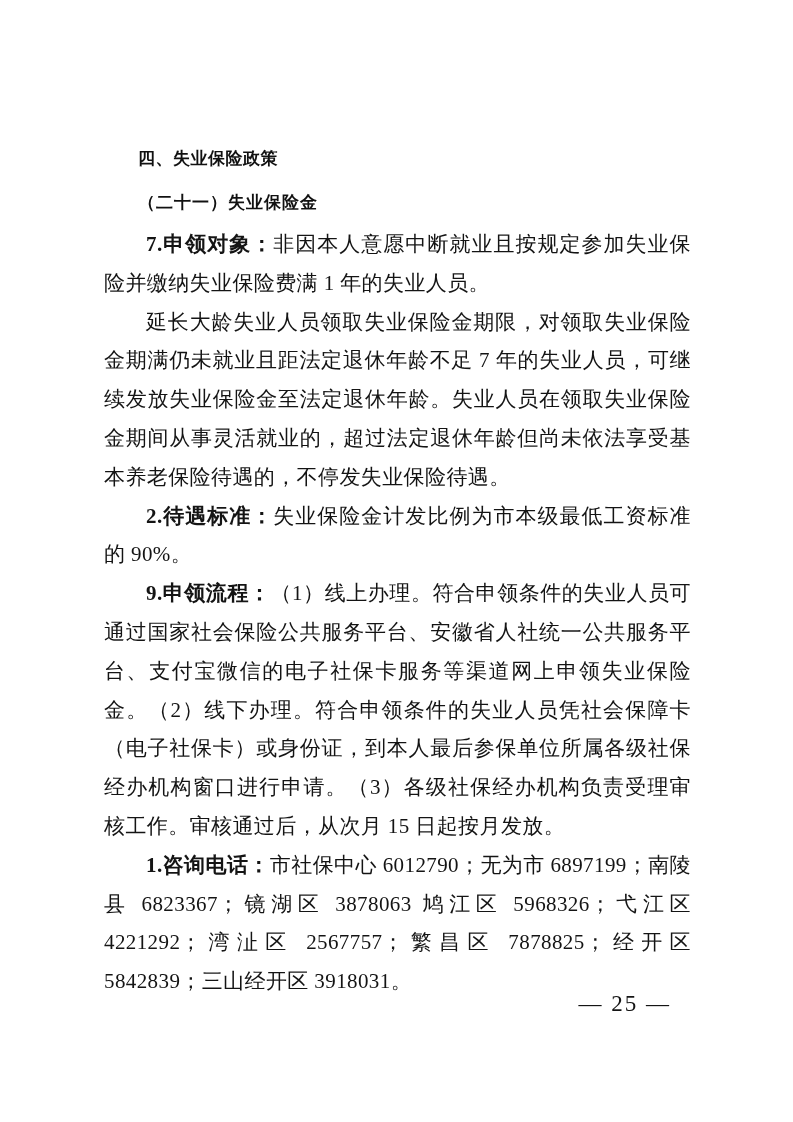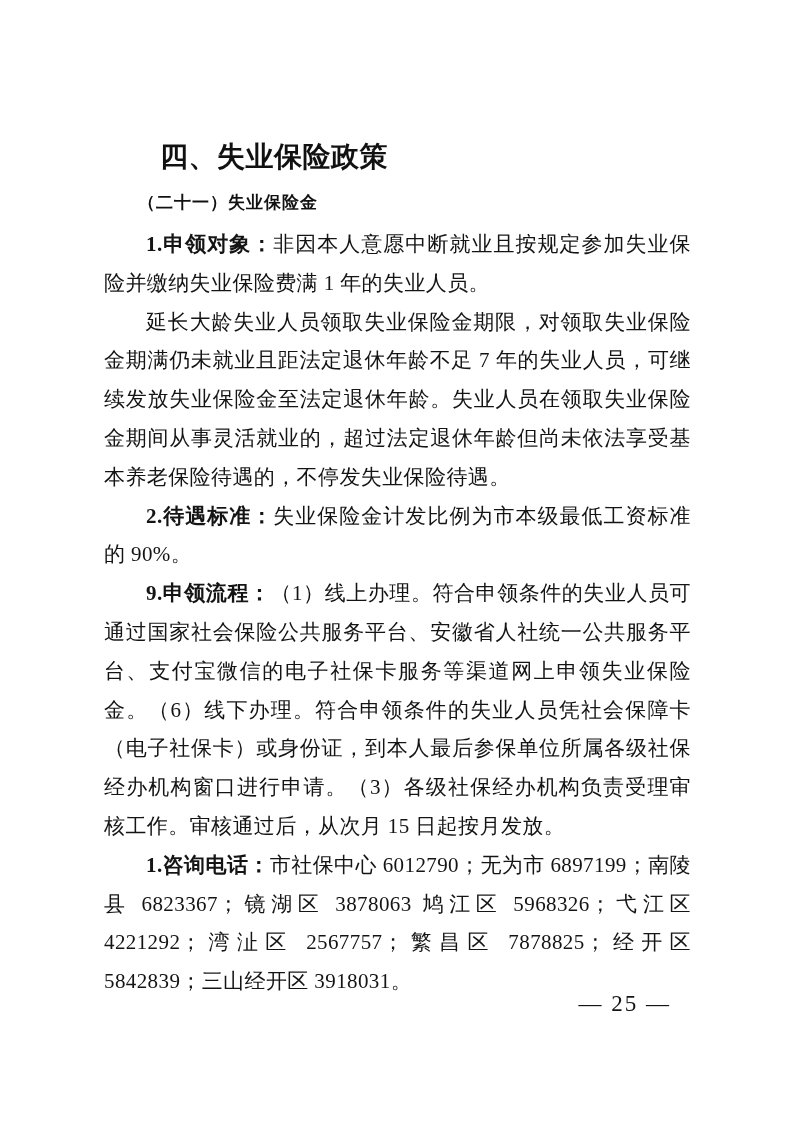--- a/index.html
+++ b/index.html
@@ -17,23 +17,23 @@
     color: #141414;
   }
   .content {
     position: absolute;
     left: 104px;
     top: 138px;
     width: 587px;
   }
   .sec-title {
     margin: 0;
-    font-family: Liberation Mono, monospace;
+    font-family: Liberation Serif, serif;
     font-weight: 700;
-    font-size: 28px;
+    font-size: 17px;
     line-height: 42px;
     text-indent: 2em;
     letter-spacing: 0.5px;
     color: #111111;
   }
   .sub-title {
     margin: 0;
     font-family: Liberation Serif, serif;
     font-weight: 700;
     font-size: 17px;
@@ -68,26 +68,26 @@
 </head>
 <body>
 
 <div class="page">
   <div class="content">
 
     <h1 class="sec-title">四、失业保险政策</h1>
 
     <h2 class="sub-title">（二十一）失业保险金</h2>
 
-    <p class="body-para"><span class="para-label">1.申领对象：</span><span>非因本人意愿中断就业且按规定参加失业保险并缴纳失业保险费满 1 年的失业人员。</span></p>
+    <p class="body-para"><span class="para-label">7.申领对象：</span><span>非因本人意愿中断就业且按规定参加失业保险并缴纳失业保险费满 1 年的失业人员。</span></p>
 
     <p class="body-para"><span>延长大龄失业人员领取失业保险金期限，对领取失业保险金期满仍未就业且距法定退休年龄不足 7 年的失业人员，可继续发放失业保险金至法定退休年龄。失业人员在领取失业保险金期间从事灵活就业的，超过法定退休年龄但尚未依法享受基本养老保险待遇的，不停发失业保险待遇。</span></p>
 
     <p class="body-para"><span class="para-label">2.待遇标准：</span><span>失业保险金计发比例为市本级最低工资标准的 90%。</span></p>
 
-    <p class="body-para"><span class="para-label">9.申领流程：</span><span>（1）线上办理。符合申领条件的失业人员可通过国家社会保险公共服务平台、安徽省人社统一公共服务平台、支付宝微信的电子社保卡服务等渠道网上申领失业保险金。（6）线下办理。符合申领条件的失业人员凭社会保障卡（电子社保卡）或身份证，到本人最后参保单位所属各级社保经办机构窗口进行申请。（3）各级社保经办机构负责受理审核工作。审核通过后，从次月 15 日起按月发放。</span></p>
+    <p class="body-para"><span class="para-label">9.申领流程：</span><span>（1）线上办理。符合申领条件的失业人员可通过国家社会保险公共服务平台、安徽省人社统一公共服务平台、支付宝微信的电子社保卡服务等渠道网上申领失业保险金。（2）线下办理。符合申领条件的失业人员凭社会保障卡（电子社保卡）或身份证，到本人最后参保单位所属各级社保经办机构窗口进行申请。（3）各级社保经办机构负责受理审核工作。审核通过后，从次月 15 日起按月发放。</span></p>
 
     <p class="body-para"><span class="para-label">1.咨询电话：</span><span>市社保中心 6012790；无为市 6897199；南陵县 6823367；镜湖区 3878063 鸠江区 5968326；弋江区 4221292；湾沚区 2567757；繁昌区 7878825；经开区 5842839；三山经开区 3918031。</span></p>
 
   </div>
 
   <div class="page-number">— 25 —</div>
 </div>
 
 </body></html>

